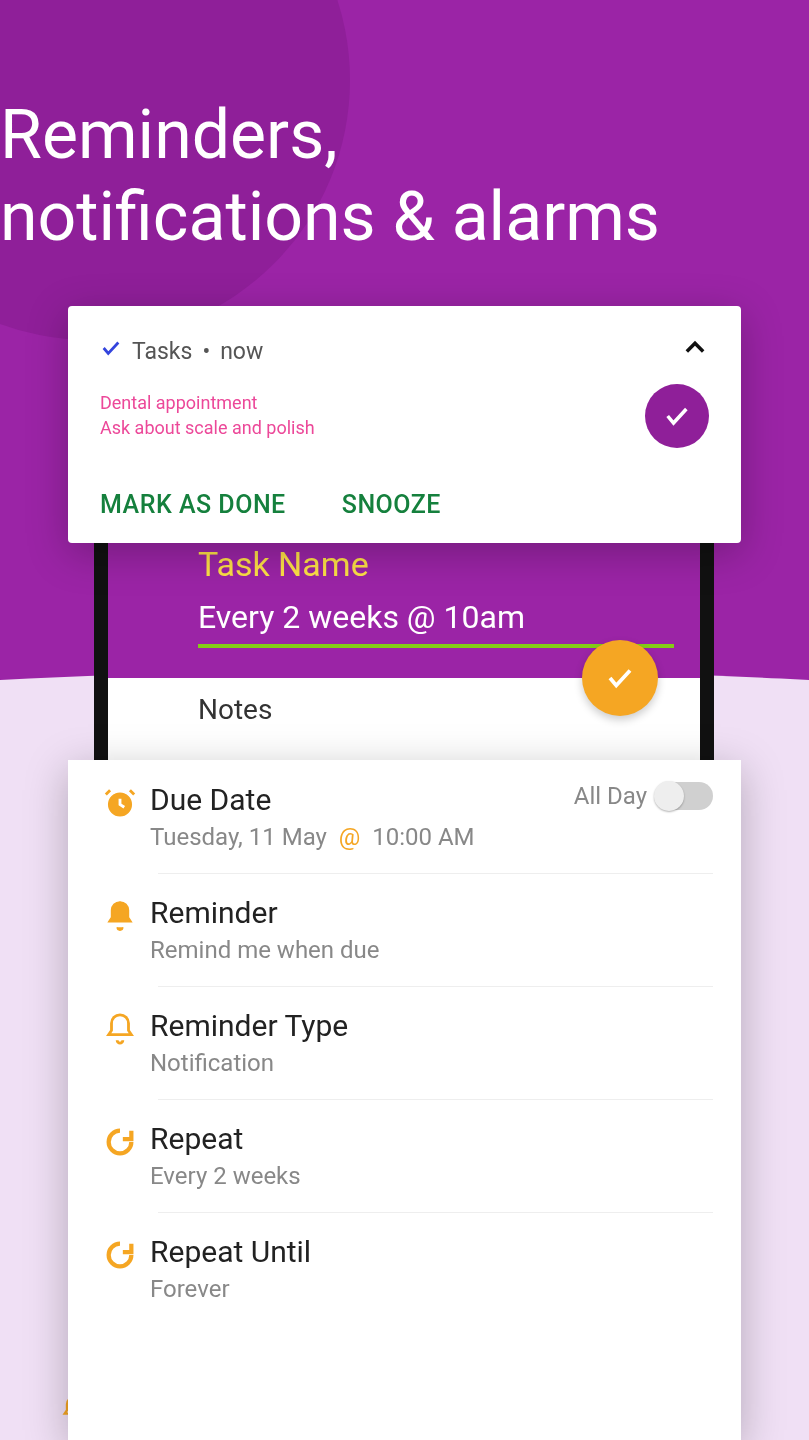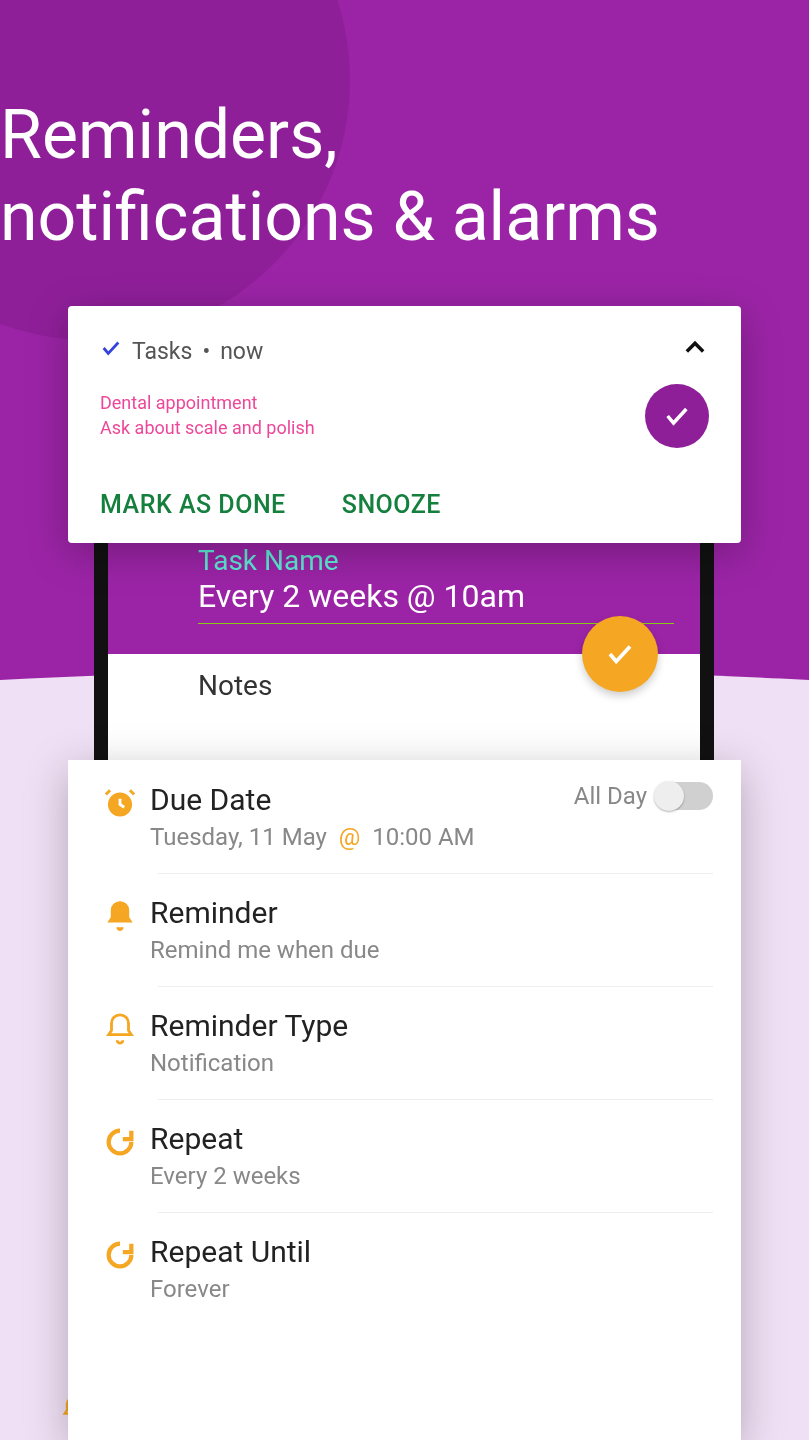--- a/index.html
+++ b/index.html
@@ -9,22 +9,22 @@
   .bg { position: absolute; inset: 0; background: #f0e0f5; }
   .bg-purple { position: absolute; top: 0; left: 0; right: 0; height: 870px; background: #9b24a6; }
   .bg-purple::after { content:''; position:absolute; left:-50%; right:-50%; bottom:-200px; height:400px; background:#f0e0f5; border-radius:50% 50% 0 0; transform: scaleX(1.6); }
   .bg-circle { position:absolute; width: 520px; height:520px; border-radius:50%; background: #8f1f99; top:-180px; left:-170px; }
 
   .hero-title { position:absolute; top:95px; left:0; right:0; color:#fff; font-size:68px; line-height:1.2; font-weight:400; }
 
   
   .phone { position:absolute; top:440px; left:94px; width:620px; bottom:-10px; background:#fff; border:14px solid #111; border-radius:48px; }
   .phone-header { background:#9b24a6; padding:90px 26px 30px 90px; position:relative; }
-  .phone-header-label { color:#5eead4; font-size:28px; }
-  .phone-header-input { color:#fff; font-size:32px; border-bottom:1px solid #84cc16; padding-bottom:8px; }
+  .phone-header-label { color:#fde047; font-size:34px; margin-bottom:14px; }
+  .phone-header-input { color:#fff; font-size:32px; border-bottom:4px solid #84cc16; padding-bottom:8px; }
   .fab-check { position:absolute; right:42px; bottom:-38px; width:76px;height:76px;border-radius:50%;background:#f5a623;display:flex;align-items:center;justify-content:center; box-shadow:0 4px 8px rgba(0,0,0,0.2);}
   .fab-check svg{width:30px;height:30px;stroke:#fff;stroke-width:3;fill:none;}
   .phone-notes { padding:15px 26px 0 90px; font-size:28px; color:#333; }
 
   
   .notif { position:absolute; top:274px; left:68px; right:68px; background:#fff; border-radius:4px; box-shadow:0 10px 40px rgba(0,0,0,0.25); padding:28px 32px 24px;margin-top:32px; }
   .notif-top { display:flex; align-items:center; gap:10px; font-size:23px; color:#555; }
   .notif-top .check-icon svg { width:22px; height:22px; stroke:#3344dd; stroke-width:3; fill:none; }
   .notif-top .chev { margin-left:auto; }
   .notif-top .chev svg { width:28px; height:28px; stroke:#111; stroke-width:3; fill:none; }

